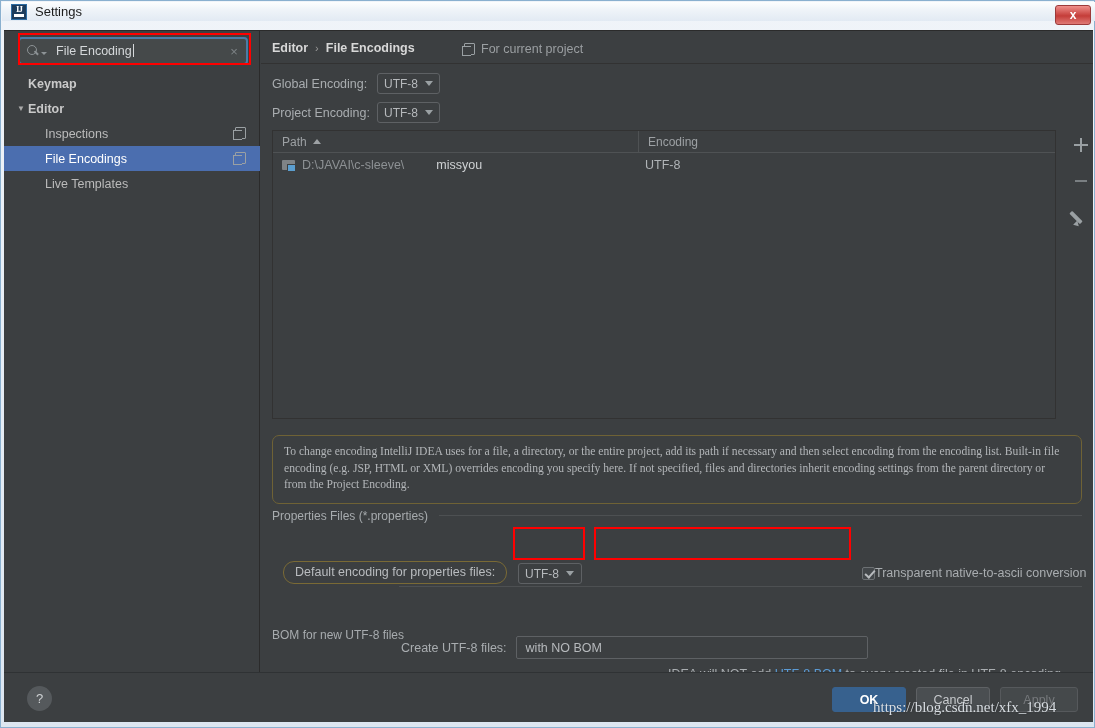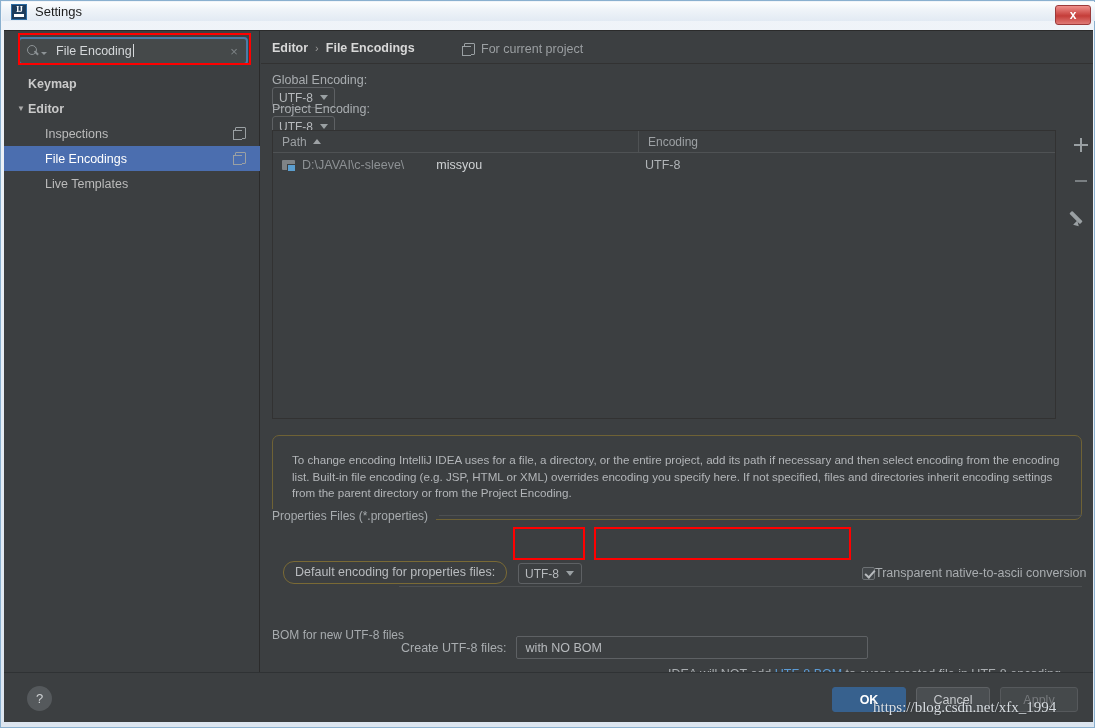--- a/index.html
+++ b/index.html
@@ -203,21 +203,21 @@
     width: 8px; height: 8px;
     border: 1px solid #9aa0a3; border-right: none;
     background: #3c3f41;
   }
   .hdr-divider {
     position: absolute; left: 0; top: 32px;
     width: 832px; height: 1px; background: #323232;
   }
 
   .enc-row {
-    position: absolute; display: flex; align-items: flex-start; flex-direction: column;
+    position: absolute; display: flex; align-items: center;
   }
   .enc-label { font-size: 12.5px; color: #a9adb0; width: 105px; }
   .combo {
     height: 21px; min-width: 62px;
     border: 1px solid #5e6164; border-radius: 3px;
     background: #3c3f41;
     display: flex; align-items: center; gap: 7px;
     padding: 0 6px; cursor: pointer;
   }
   .combo .cv { font-size: 12px; color: #b6b9bc; white-space: nowrap; }
@@ -322,23 +322,24 @@
   
   .info-box {
     position: absolute; left: 11px; top: 404px;
     width: 810px;
     border: 1px solid #6f6235;
     border-radius: 7px;
     background: #3c3f41;
     padding: 8px 11px 9px 11px;
   }
   .info-box p {
-    margin: 8px;
+    margin: 0;
     font-size: 11.6px; line-height: 16.5px;
     color: #b3b6b9;
+    font-family: Liberation Serif, serif;
   }
 
   
   .group-title {
     position: absolute;
     font-size: 12px; color: #a7abae;
     background: #3c3f41; padding-right: 8px;
   }
   .group-line {
     position: absolute; height: 1px; background: #4d5052;

